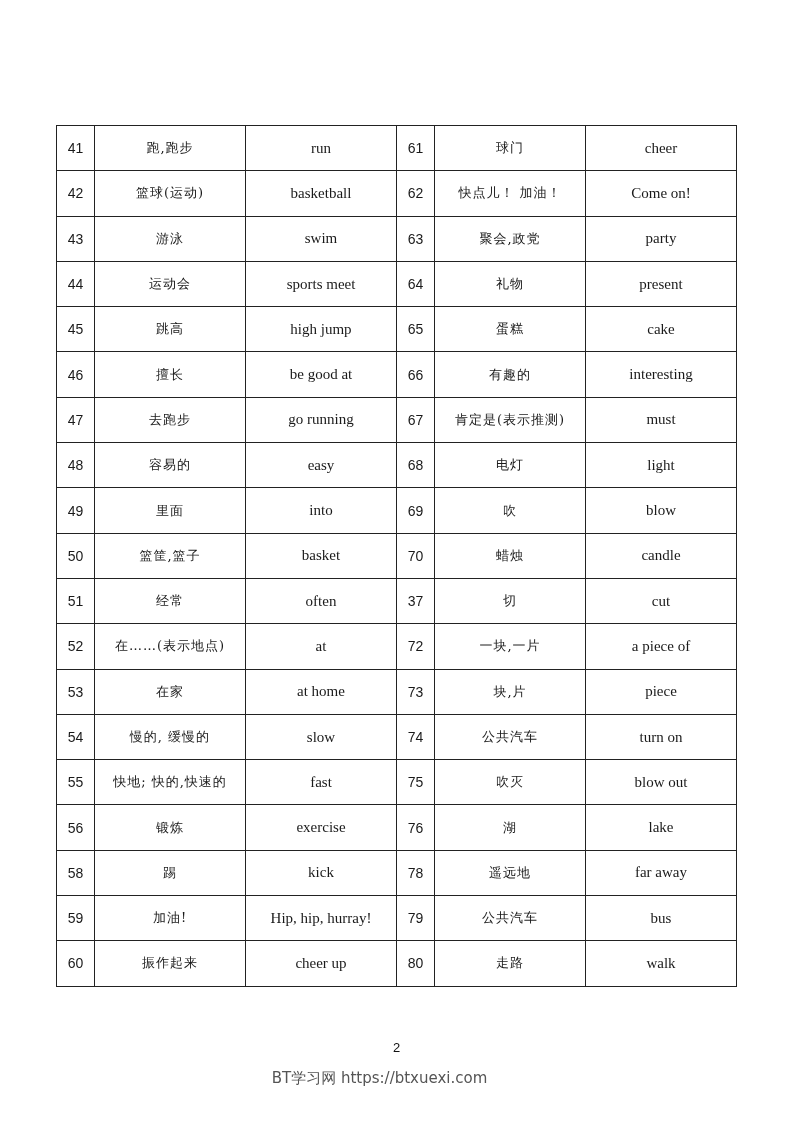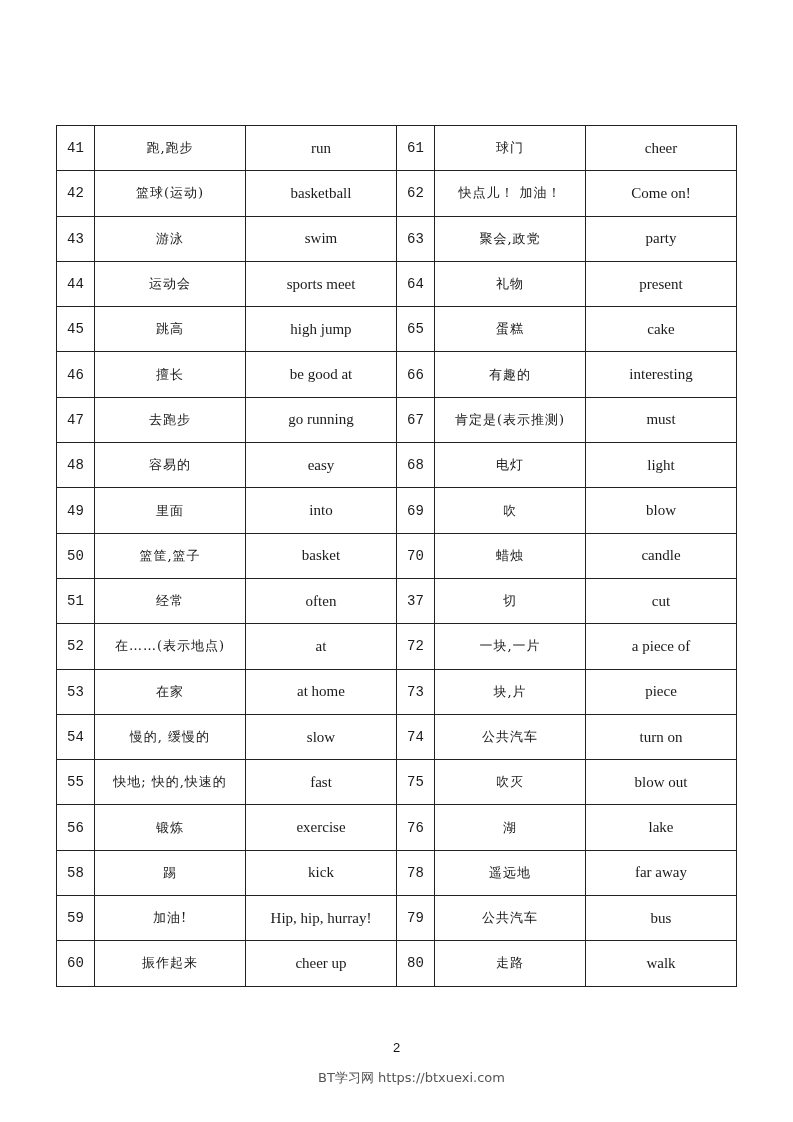--- a/index.html
+++ b/index.html
@@ -8,30 +8,30 @@
     position: absolute; left: 56px; top: 125px;
     border-collapse: collapse; table-layout: fixed;
     width: 681px;
   }
   .vocab-table td {
     border: 1px solid #222;
     height: 44.3px; padding: 0;
     text-align: center; vertical-align: middle;
     color: #1a1a1a;
   }
-  .c-num { width: 37px; font-family: Liberation Mono, monospace; font-size: 14px; color: #333; }
+  .c-num { width: 37px; font-family: Liberation Sans, sans-serif; font-size: 14px; color: #333; }
   .c-cn  { width: 150px; font-family: "DejaVu Serif", "Liberation Serif", serif; font-size: 13px; letter-spacing: 1px; }
   .c-en  { width: 150px; font-family: Liberation Serif, serif; font-size: 15px; }
   .page-number {
     position: absolute; top: 1040px; left: 0; width: 793px; text-align: center;
     font-family: "Liberation Sans", sans-serif; font-size: 13px; color: #111;
   }
   .footer {
     position: absolute; top: 1069px; left: 0; width: 759px; text-align: center;
-    font-family: "DejaVu Sans", sans-serif; font-size: 13px; color: #555; padding-left: 32px;
+    font-family: "DejaVu Sans", sans-serif; font-size: 15px; color: #555;
   }
 </style>
 </head>
 <body>
 
 <table class="vocab-table">
   <tbody id="table-body">
       <tr>
         <td class="c-num">41</td>
         <td class="c-cn">跑,跑步</td>

